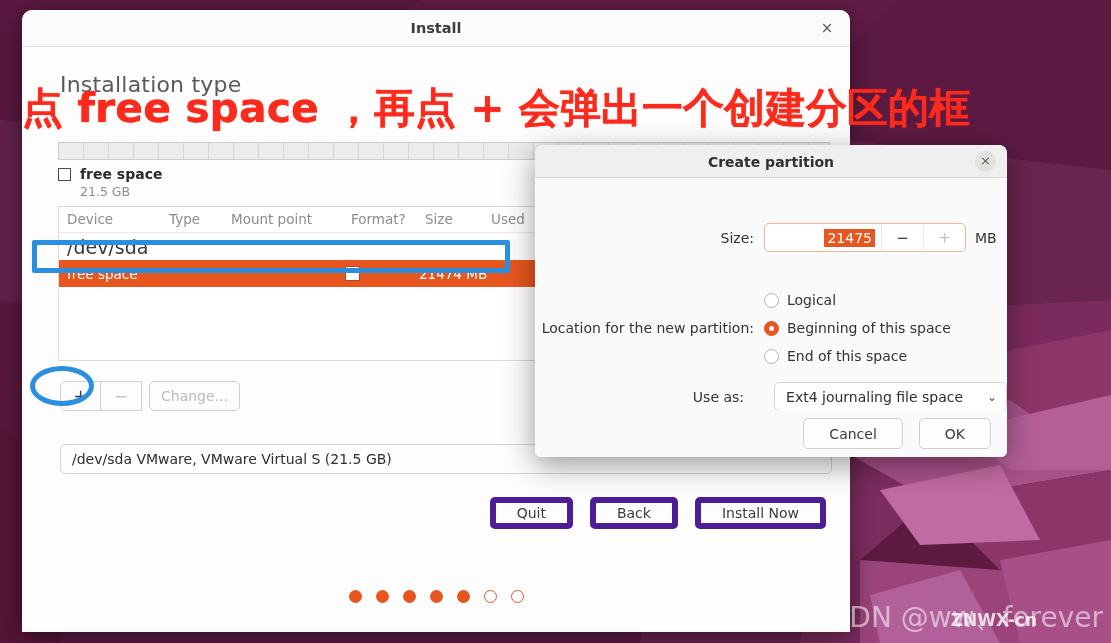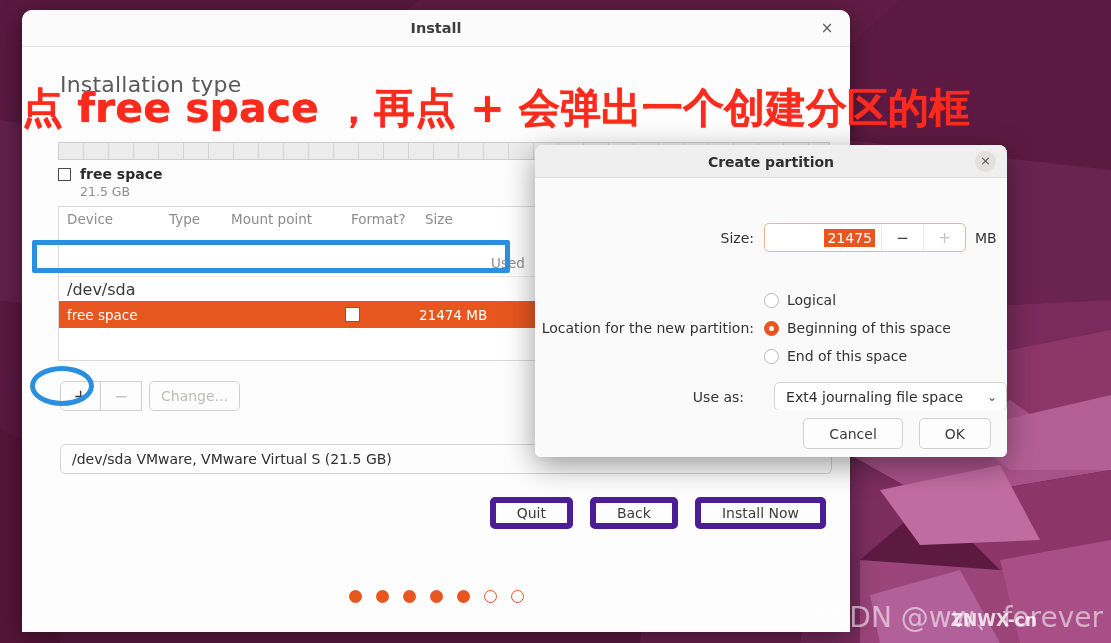--- a/index.html
+++ b/index.html
@@ -84,24 +84,24 @@
     padding: 4px 0 5px 0;
     font-size: 13.5px; color: #8c8c8c;
     border-bottom: 1px solid #eceae7;
   }
   #part-head .c { padding-left: 6px; }
   .col-device { width: 104px; padding-left: 8px !important;}
   .col-type   { width: 62px; }
   .col-mount  { width: 120px; }
   .col-format { width: 74px; }
   .col-size   { width: 66px; }
-  .col-used   { width: 66px; margin-top: 44px; }
+  .col-used   { width: 66px; }
   .col-system { width: 100px; }
   #disk-name {
-    font-size: 16px; color: #3a3a3a;
+    font-size: 19px; color: #3a3a3a;
     padding: 3px 0 2px 8px;
   }
   #free-row {
     position: relative;
     height: 27px;
     background: #e8561f;
     display: flex; align-items: center;
     color: #fff; font-size: 13.5px;
   }
   #free-row .r-device { width: 104px; padding-left: 8px; }

